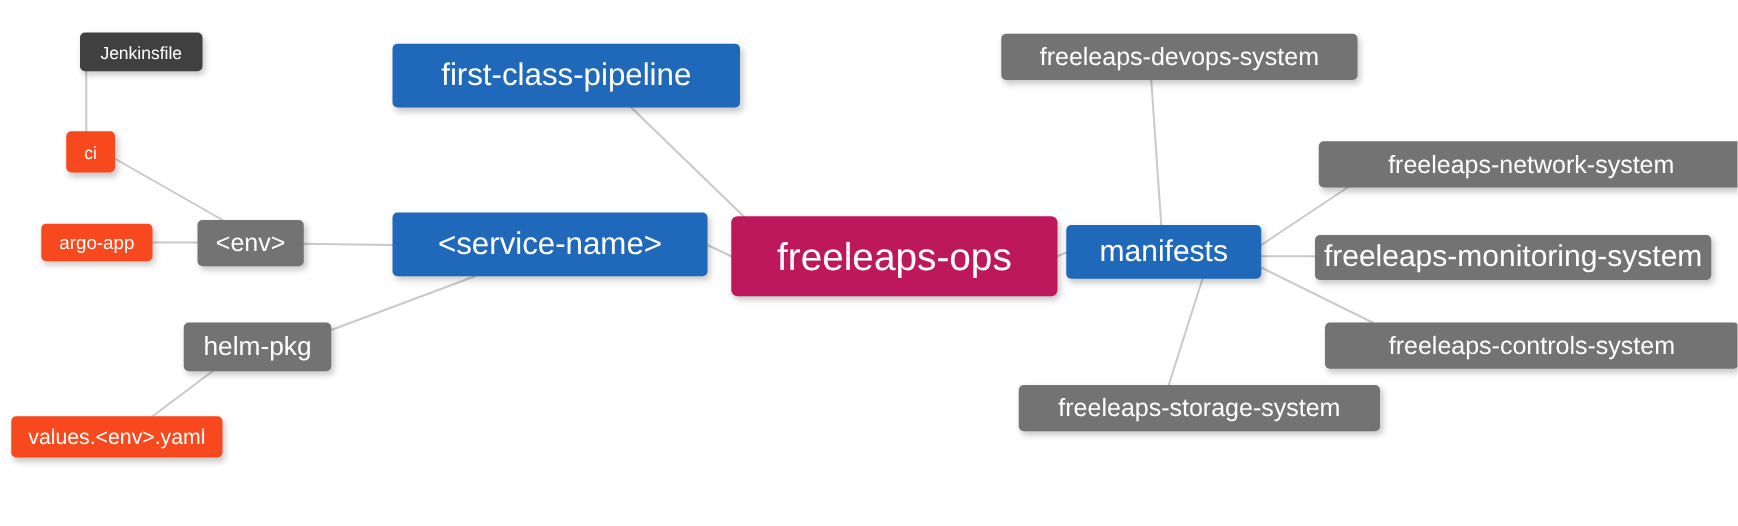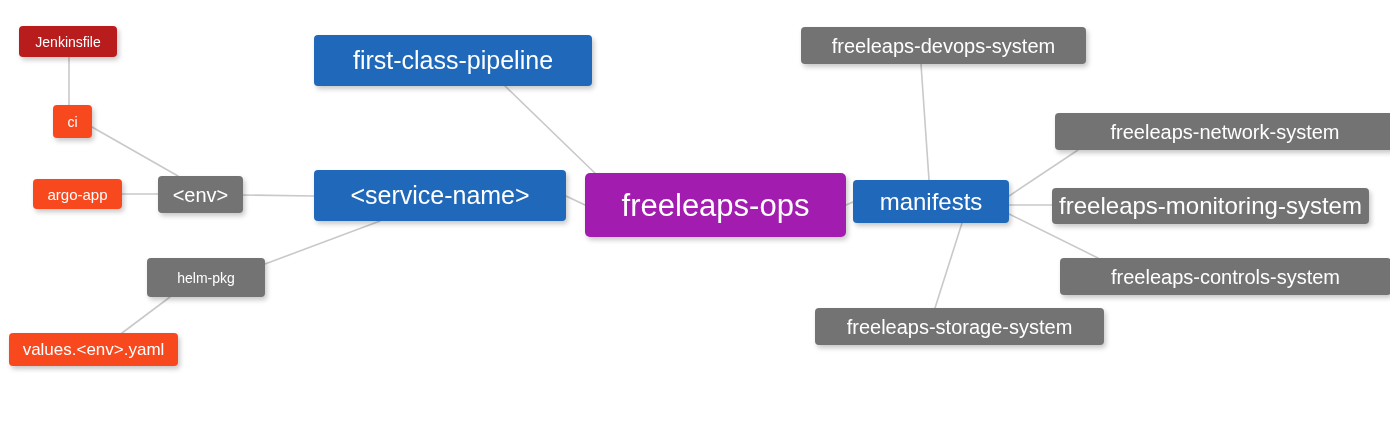--- a/index.html
+++ b/index.html
@@ -6,25 +6,25 @@
   html,body{margin:0;padding:0;background:#ffffff;}
   body{width:1390px;height:421px;overflow:hidden;
        font-family:"Liberation Sans","DejaVu Sans",sans-serif;}
   #canvas{position:relative;width:1390px;height:421px;background:#fff;}
   #edges{position:absolute;left:0;top:0;width:1390px;height:421px;pointer-events:none;}
   .node{position:absolute;display:flex;align-items:center;justify-content:center;
         box-sizing:border-box;color:#ffffff;white-space:nowrap;
         border-radius:4px;line-height:1;
         box-shadow:2px 3px 5px rgba(0,0,0,.22);
         letter-spacing:0px;}
-  .n-center{background:#a21caf;border-radius:5px;}
+  .n-center{background:#be185d;border-radius:5px;}
   .n-blue{background:#1f68ba;}
   .n-green{background:#737373;}
   .n-red{background:#f8491e;}
-  .n-amber{background:#b91c1c;}
+  .n-amber{background:#404040;margin-left:45px;}
 </style>
 </head>
 <body>
 
 <div id="canvas">
   <svg id="edges" viewBox="0 0 1390 421" xmlns="http://www.w3.org/2000/svg">
       <line x1="585" y1="205" x2="566" y2="196" stroke="#c9c9c9" stroke-width="1.6" stroke-linecap="round"></line>
       <line x1="600" y1="178" x2="505" y2="86" stroke="#c9c9c9" stroke-width="1.6" stroke-linecap="round"></line>
       <line x1="846" y1="205" x2="853" y2="202" stroke="#c9c9c9" stroke-width="1.6" stroke-linecap="round"></line>
       <line x1="314" y1="196" x2="243" y2="195" stroke="#c9c9c9" stroke-width="1.6" stroke-linecap="round"></line>
@@ -38,21 +38,21 @@
       <line x1="1009" y1="205" x2="1052" y2="205" stroke="#c9c9c9" stroke-width="1.6" stroke-linecap="round"></line>
       <line x1="1009" y1="214" x2="1098" y2="258" stroke="#c9c9c9" stroke-width="1.6" stroke-linecap="round"></line>
       <line x1="962" y1="223" x2="935" y2="308" stroke="#c9c9c9" stroke-width="1.6" stroke-linecap="round"></line>
     </svg>
   <div id="node-layer">
       <div class="node n-center" style="left: 585px; top: 173px; width: 261px; height: 64px; font-size: 31px;">freeleaps-ops</div>
       <div class="node n-blue" style="left: 314px; top: 170px; width: 252px; height: 51px; font-size: 25px;">&lt;service-name&gt;</div>
       <div class="node n-blue" style="left: 314px; top: 35px; width: 278px; height: 51px; font-size: 25px;">first-class-pipeline</div>
       <div class="node n-blue" style="left: 853px; top: 180px; width: 156px; height: 43px; font-size: 24px;">manifests</div>
       <div class="node n-green" style="left: 158px; top: 176px; width: 85px; height: 37px; font-size: 20px;">&lt;env&gt;</div>
-      <div class="node n-green" style="left: 147px; top: 258px; width: 118px; height: 39px; font-size: 14px;">helm-pkg</div>
+      <div class="node n-green" style="left: 147px; top: 258px; width: 118px; height: 39px; font-size: 21px;">helm-pkg</div>
       <div class="node n-red" style="left: 53px; top: 105px; width: 39px; height: 33px; font-size: 14px;">ci</div>
       <div class="node n-red" style="left: 33px; top: 179px; width: 89px; height: 30px; font-size: 15px;">argo-app</div>
       <div class="node n-red" style="left: 9px; top: 333px; width: 169px; height: 33px; font-size: 17px;">values.&lt;env&gt;.yaml</div>
       <div class="node n-amber" style="left: 19px; top: 26px; width: 98px; height: 31px; font-size: 14px;">Jenkinsfile</div>
       <div class="node n-green" style="left: 801px; top: 27px; width: 285px; height: 37px; font-size: 20px;">freeleaps-devops-system</div>
       <div class="node n-green" style="left: 1055px; top: 113px; width: 340px; height: 37px; font-size: 20px;">freeleaps-network-system</div>
       <div class="node n-green" style="left: 1052px; top: 188px; width: 317px; height: 36px; font-size: 24px;">freeleaps-monitoring-system</div>
       <div class="node n-green" style="left: 1060px; top: 258px; width: 331px; height: 37px; font-size: 20px;">freeleaps-controls-system</div>
       <div class="node n-green" style="left: 815px; top: 308px; width: 289px; height: 37px; font-size: 20px;">freeleaps-storage-system</div>
     </div>

